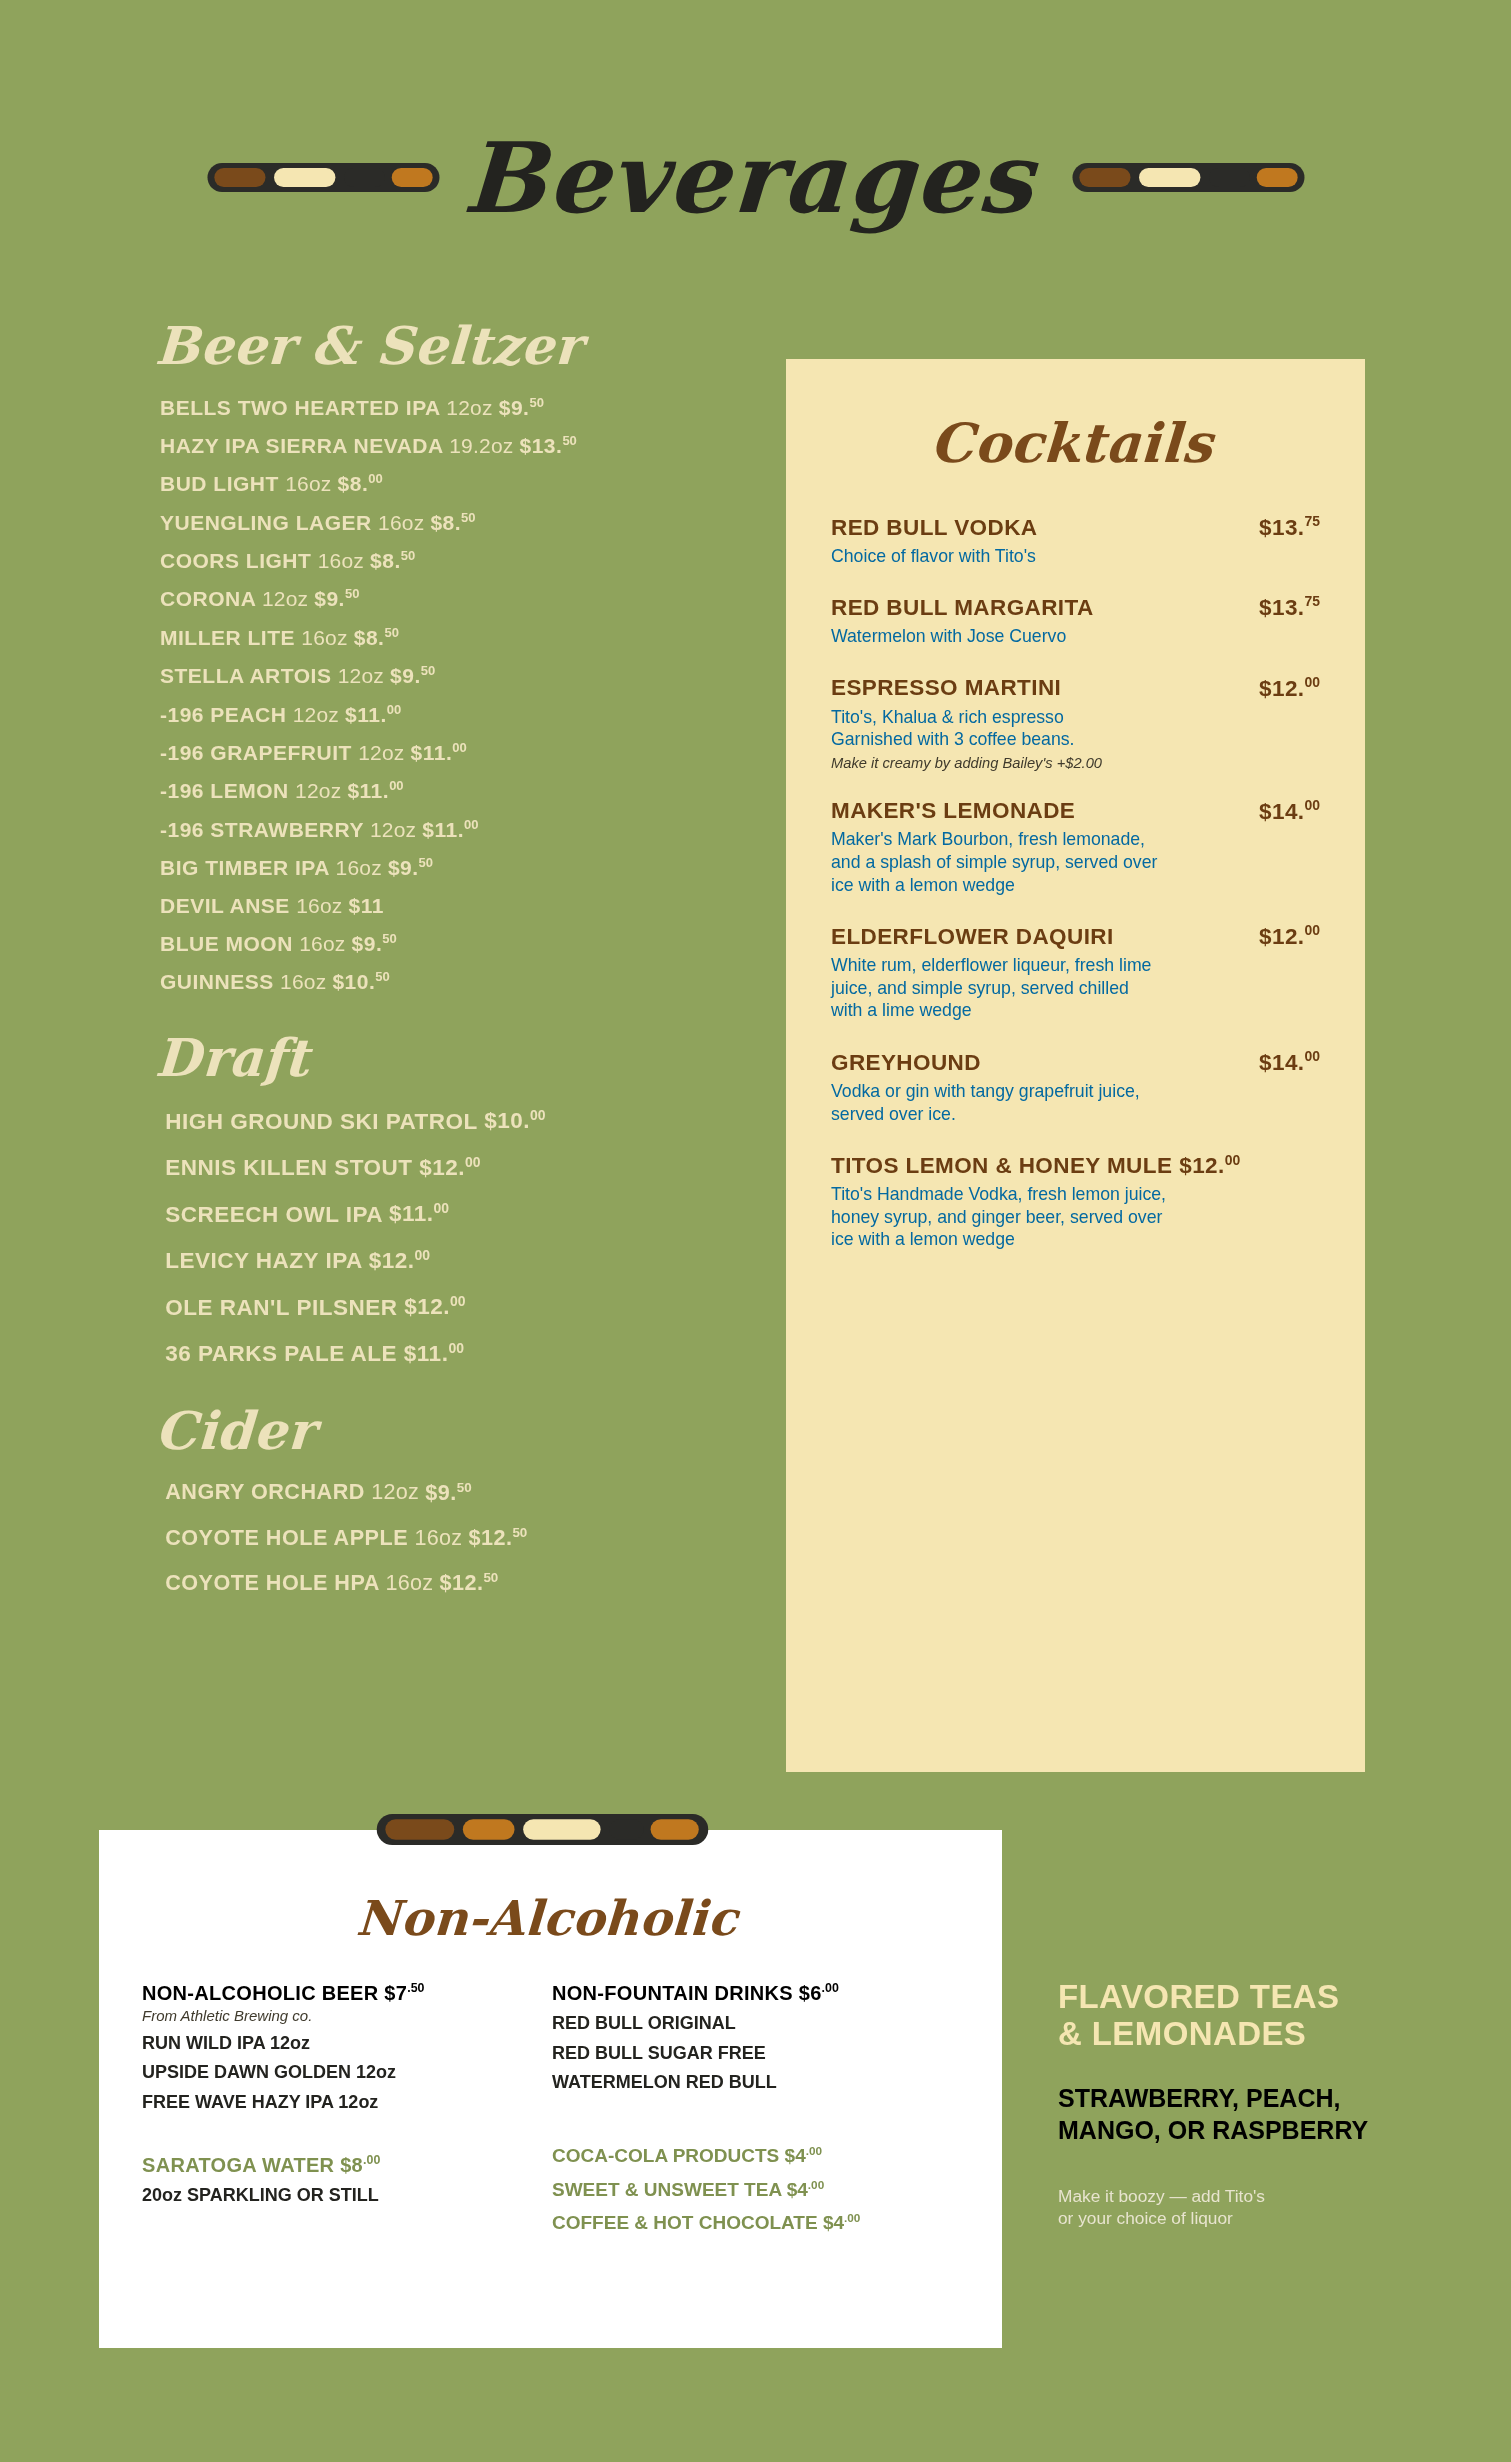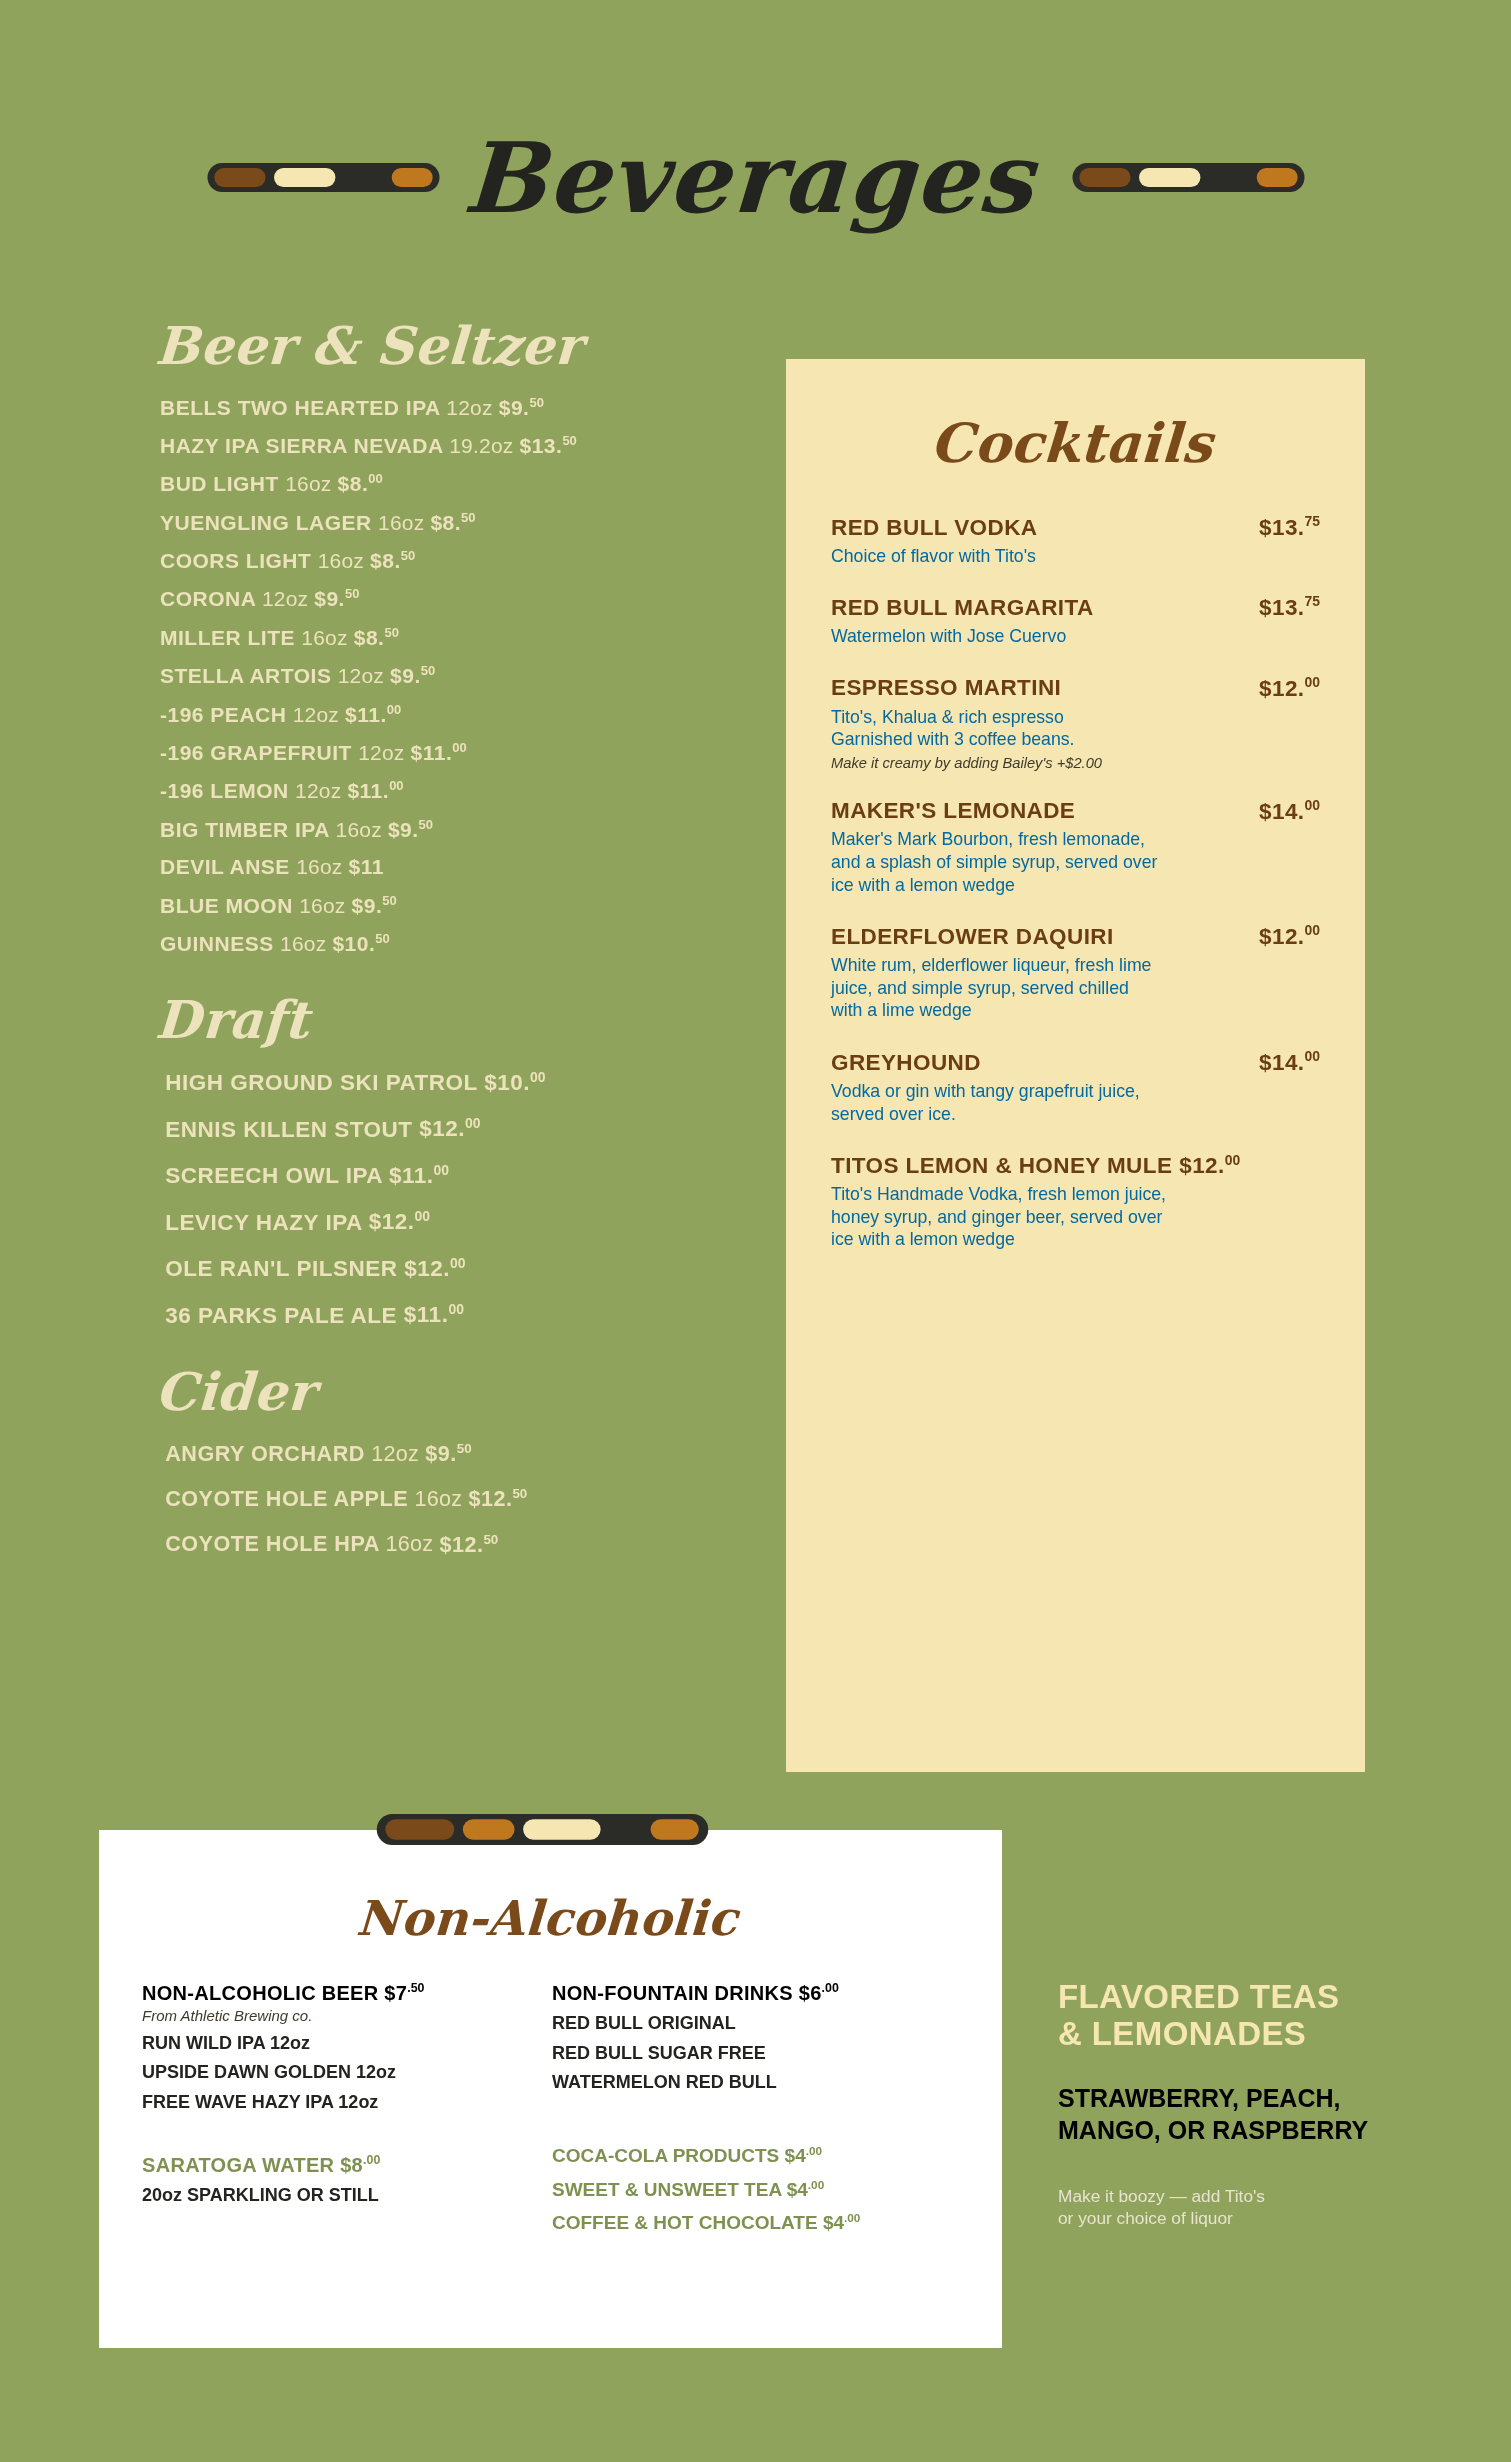--- a/index.html
+++ b/index.html
@@ -153,20 +153,21 @@
         <li><span>HAZY IPA SIERRA NEVADA </span><span class="size">19.2oz  </span><span class="price">$13.<sup>50</sup></span></li>
         <li><span>BUD LIGHT </span><span class="size">16oz  </span><span class="price">$8.<sup>00</sup></span></li>
         <li><span>YUENGLING LAGER </span><span class="size">16oz  </span><span class="price">$8.<sup>50</sup></span></li>
         <li><span>COORS LIGHT </span><span class="size">16oz  </span><span class="price">$8.<sup>50</sup></span></li>
         <li><span>CORONA </span><span class="size">12oz  </span><span class="price">$9.<sup>50</sup></span></li>
         <li><span>MILLER LITE </span><span class="size">16oz  </span><span class="price">$8.<sup>50</sup></span></li>
         <li><span>STELLA ARTOIS </span><span class="size">12oz  </span><span class="price">$9.<sup>50</sup></span></li>
         <li><span>-196 PEACH </span><span class="size">12oz  </span><span class="price">$11.<sup>00</sup></span></li>
         <li><span>-196 GRAPEFRUIT </span><span class="size">12oz  </span><span class="price">$11.<sup>00</sup></span></li>
         <li><span>-196 LEMON </span><span class="size">12oz  </span><span class="price">$11.<sup>00</sup></span></li>
+        <li><span>-196 STRAWBERRY </span><span class="size">12oz  </span><span class="price">$11.<sup>00</sup></span></li>
         <li><span>BIG TIMBER IPA </span><span class="size">16oz  </span><span class="price">$9.<sup>50</sup></span></li>
         <li><span>DEVIL ANSE </span><span class="size">16oz  </span><span class="price">$11</span></li>
         <li><span>BLUE MOON </span><span class="size">16oz  </span><span class="price">$9.<sup>50</sup></span></li>
         <li><span>GUINNESS </span><span class="size">16oz  </span><span class="price">$10.<sup>50</sup></span></li>
       </ul>
 
     <div class="script-head draft">Draft</div>
     <ul class="items draft" id="draft-list">
         <li><span>HIGH GROUND SKI PATROL </span><span class="price">$10.<sup>00</sup></span></li>
         <li><span>ENNIS KILLEN STOUT </span><span class="price">$12.<sup>00</sup></span></li>

